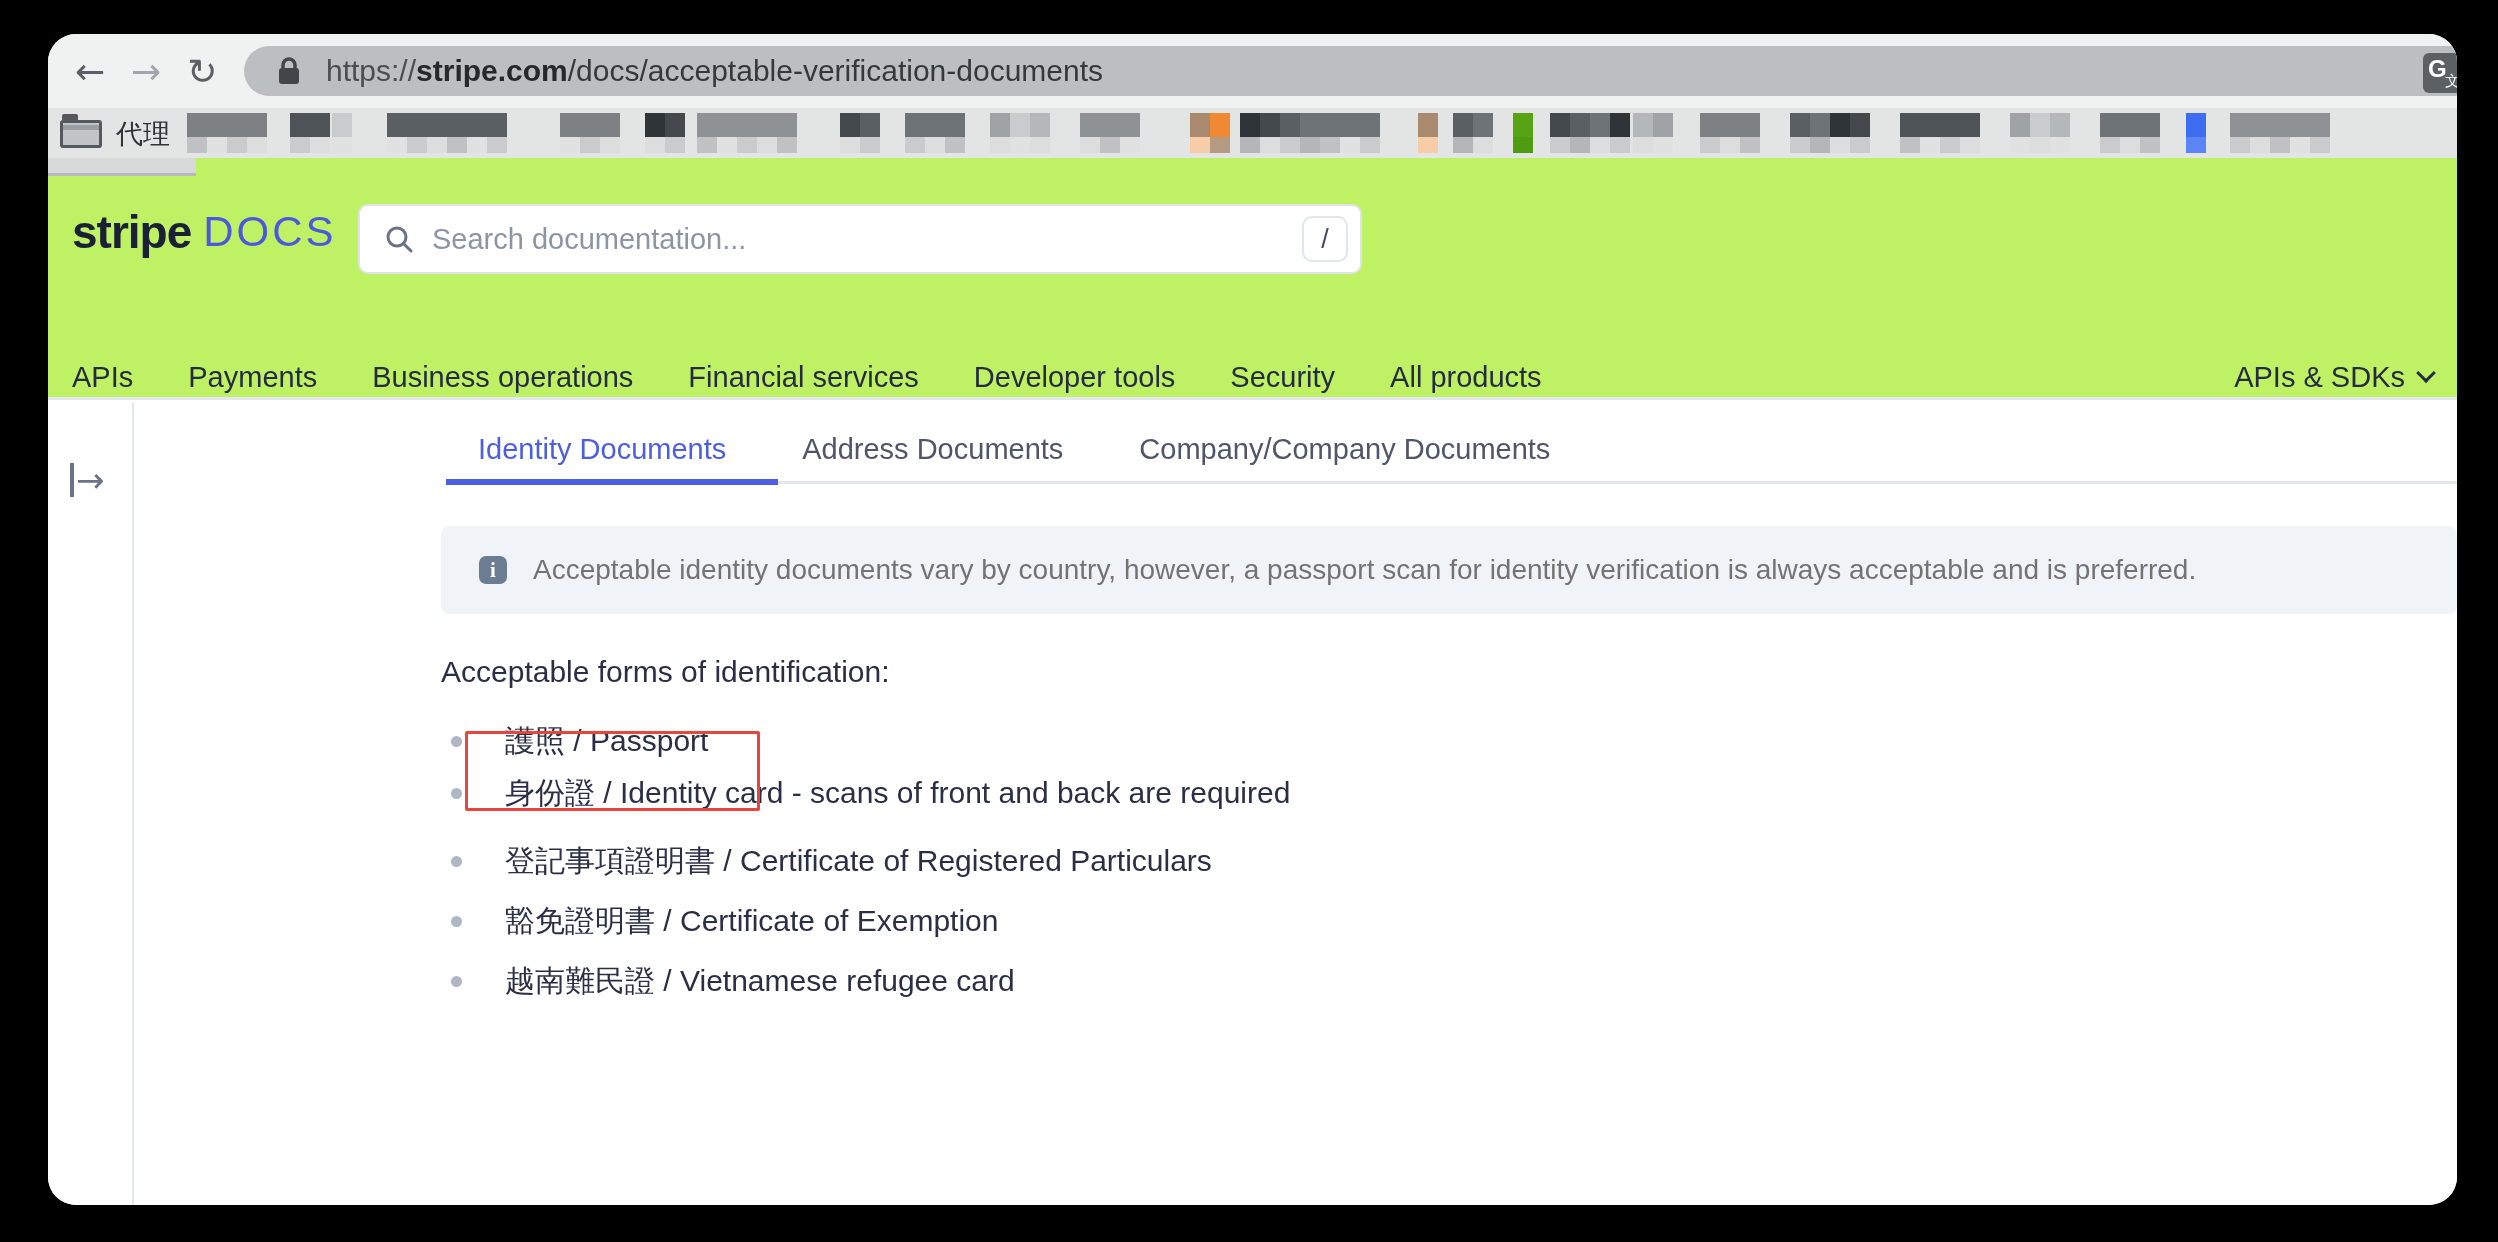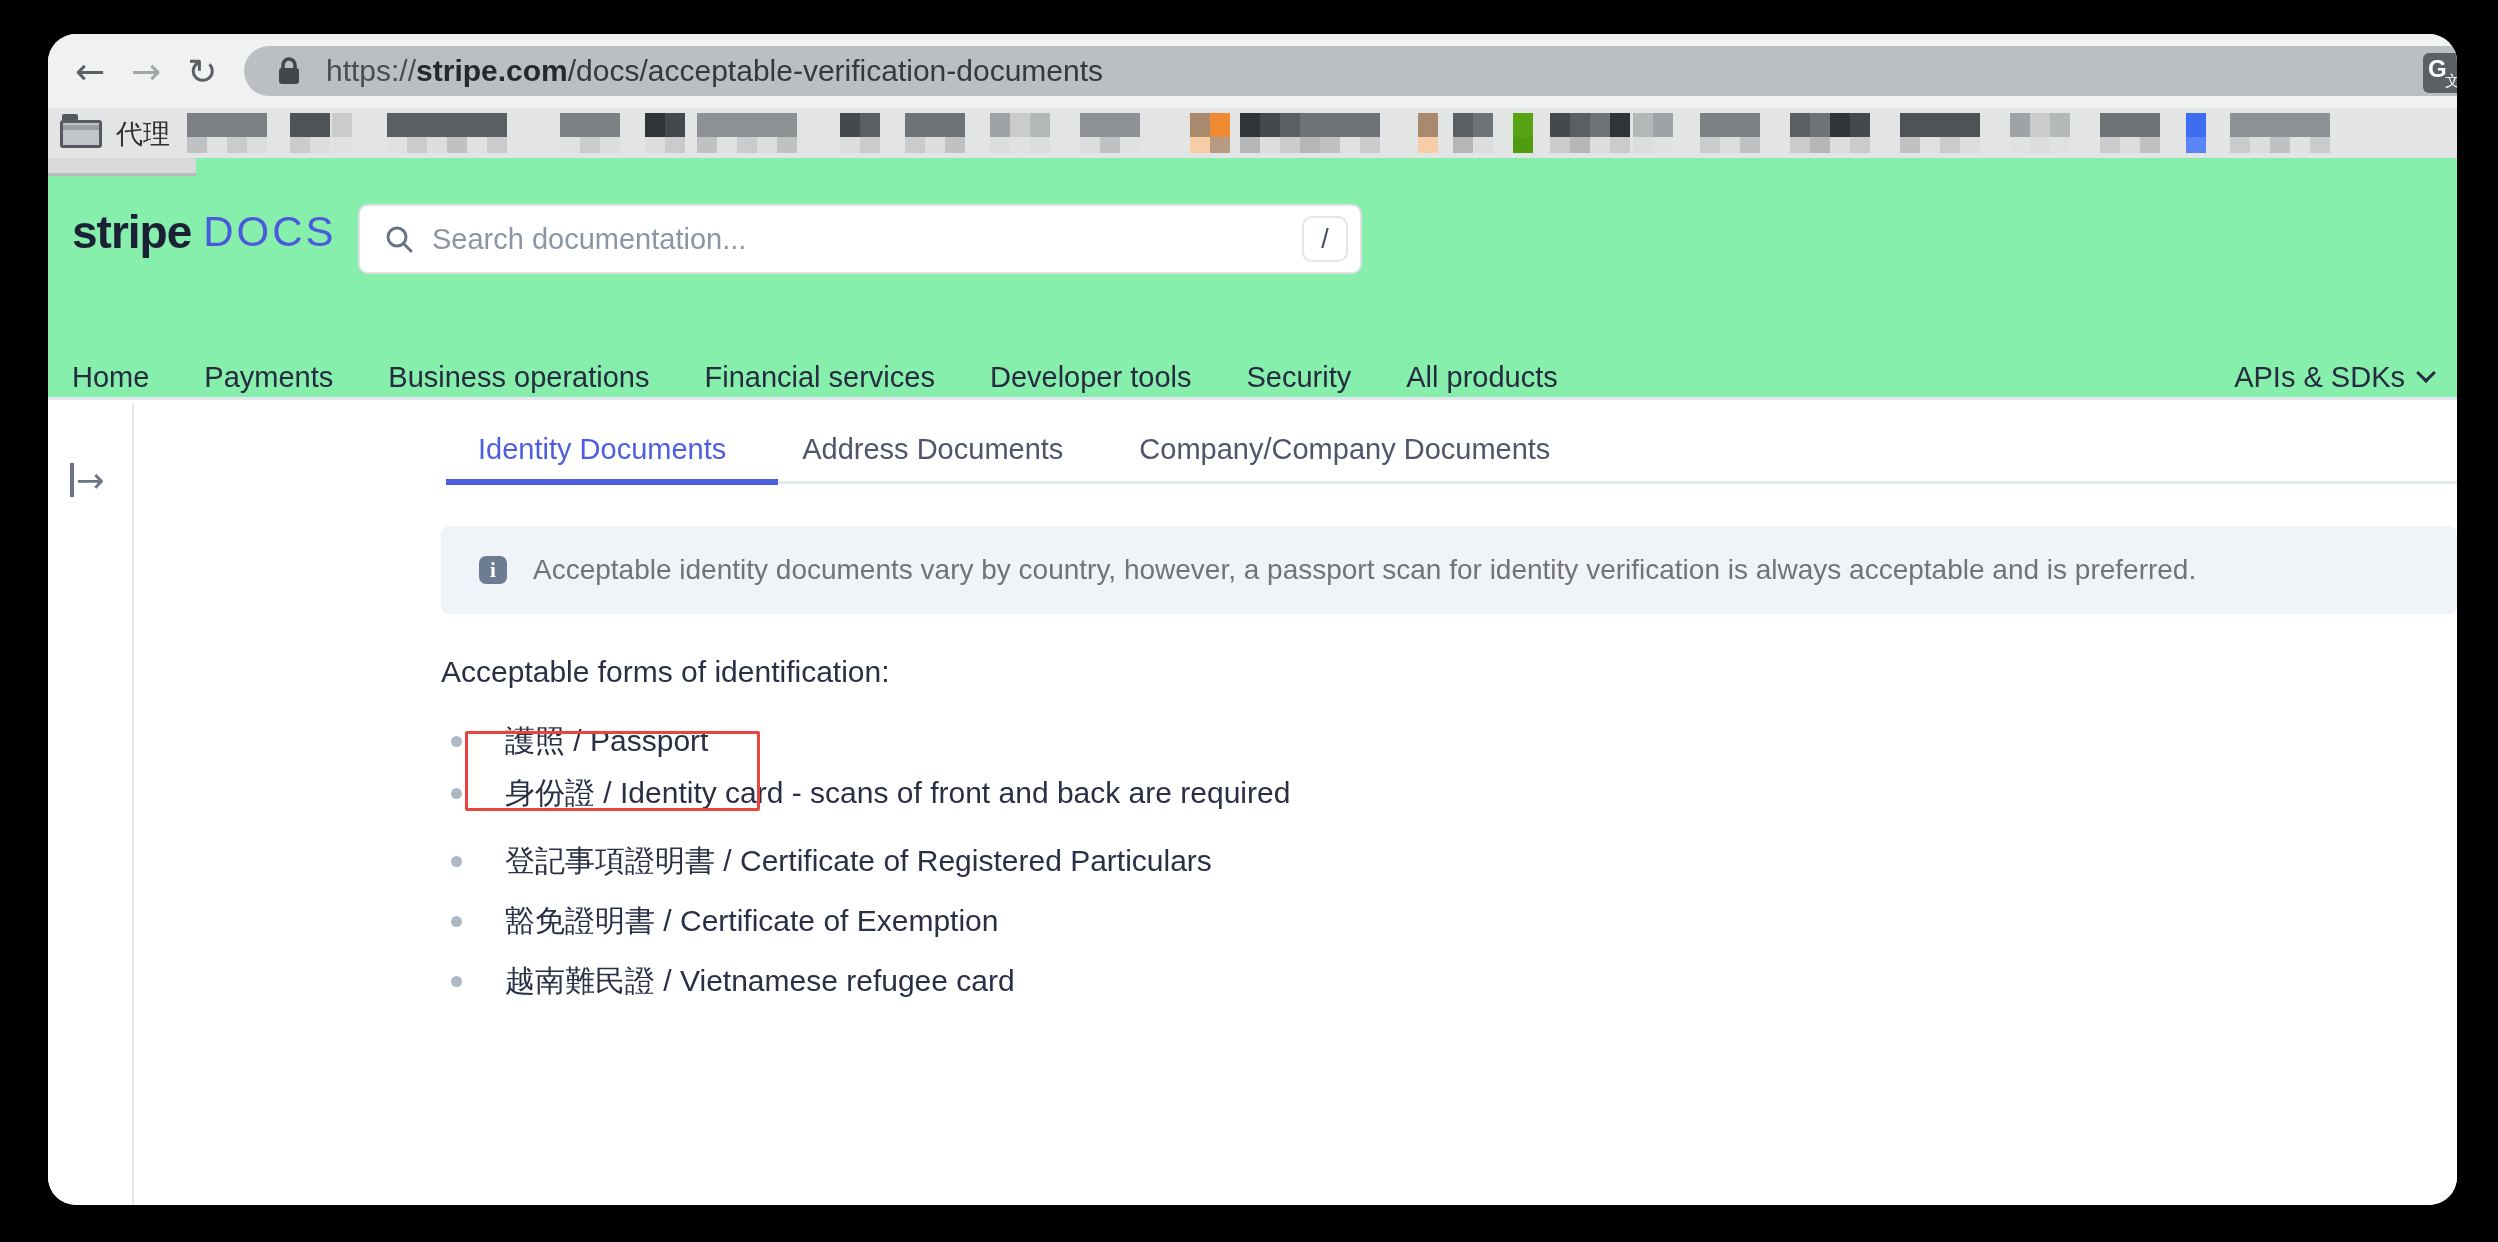--- a/index.html
+++ b/index.html
@@ -40,21 +40,21 @@
             background:#e3e4e4; border-left:3px solid #55595e; border-bottom:3px solid #55595e; }
   .bm-remnant { position:absolute; left:0; top:124px; width:148px; height:18px; background:#d8d9da;
             border-bottom:3px solid #b7babd; z-index:3; }
   .mosaic-seg { position:absolute; top:5px; }
   .mosaic-row { display:flex; }
   .mosaic-tile { width:20px; }
   .mosaic-row.r0 .mosaic-tile { height:24px; }
   .mosaic-row.r1 .mosaic-tile { height:16px; }
 
   
-  .docs-band { position:absolute; left:0; top:124px; width:100%; height:242px; background:#86efac;
+  .docs-band { position:absolute; left:0; top:124px; width:100%; height:242px; background:#bef264;
             border-bottom:3px solid #e3e8ee; }
   .logo { position:absolute; left:24px; top:44px; height:60px; display:flex; align-items:center; }
   .logo .word1 { font-size:46px; font-weight:bold; color:#1b2035; letter-spacing:-1px; }
   .logo .word2 { font-size:42px; font-weight:normal; color:#4b59dd; letter-spacing:3px; margin-left:12px; }
   .search { position:absolute; left:310px; top:46px; width:1004px; height:70px; background:#fff;
             border:2px solid #dfe3e8; border-radius:10px; display:flex; align-items:center; }
   .search svg { margin-left:24px; flex:none; }
   .search input { border:none; outline:none; flex:1; margin-left:18px; font-size:29px; color:#2a2f45;
             font-family:"Liberation Sans", sans-serif; background:transparent; }
   .search input::placeholder { color:#8b95a5; }
@@ -446,21 +446,21 @@
     <div class="search">
       <svg width="30" height="30" viewBox="0 0 30 30">
         <circle cx="13" cy="13" r="9" fill="none" stroke="#697386" stroke-width="3"></circle>
         <line x1="20" y1="20" x2="27" y2="27" stroke="#697386" stroke-width="3" stroke-linecap="round"></line>
       </svg>
       <input type="text" placeholder="Search documentation..." style="">
       <div class="slash-badge">/</div>
     </div>
     <div class="nav-row">
       <div class="nav-items" id="nav-items">
-          <div class="nav-item active">Home</div>
+          <div class="nav-item active">APIs</div>
           <div class="nav-item">Payments</div>
           <div class="nav-item">Business operations</div>
           <div class="nav-item">Financial services</div>
           <div class="nav-item">Developer tools</div>
           <div class="nav-item">Security</div>
           <div class="nav-item">All products</div>
         </div>
       <div class="nav-right">
         <span>APIs &amp; SDKs</span>
         <span class="chev"></span>

